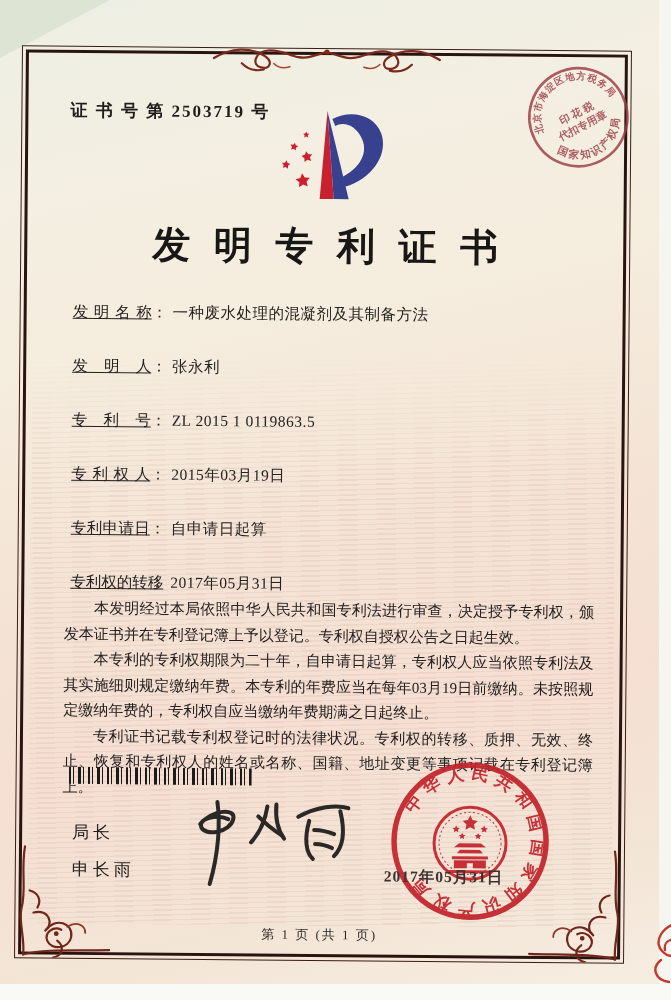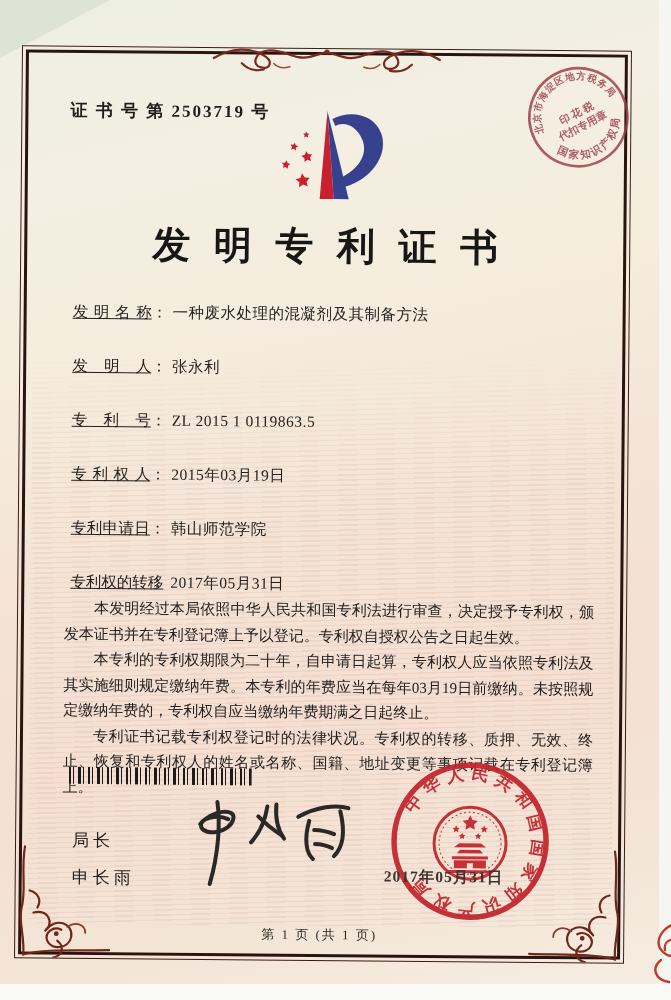--- a/index.html
+++ b/index.html
@@ -31,21 +31,21 @@
   .paragraphs{position:absolute;left:40px;top:543px;width:530px;font-size:15px;
     line-height:25.5px;color:#242020;text-align:justify;}
   .paragraphs p{margin:0;text-indent:2em;}
   .barcode{position:absolute;left:46px;top:714px;width:183px;height:17px;
     background:repeating-linear-gradient(90deg,
       #1b1b1b 0px,#1b1b1b 2px,transparent 2px,transparent 4px,
       #1b1b1b 4px,#1b1b1b 5px,transparent 5px,transparent 9px,
       #1b1b1b 9px,#1b1b1b 12px,transparent 12px,transparent 14px,
       #1b1b1b 14px,#1b1b1b 15px,transparent 15px,transparent 19px);}
   .issuer{position:absolute;left:50px;top:768px;font-size:17px;color:#232020;letter-spacing:4px;}
-  .issuer div{margin-bottom:14px;margin-top:8px;}
+  .issuer div{margin-bottom:14px;}
   .signature{position:absolute;left:150px;top:738px;}
   .big-seal{position:absolute;left:363px;top:700px;opacity:.93;}
   .seal-date{position:absolute;left:362px;top:811px;width:180px;font-size:15.5px;
     letter-spacing:1px;color:#3d3330;font-weight:bold;}
   .footer-page{position:absolute;left:0;bottom:10px;width:100%;text-align:center;
     font-size:13px;letter-spacing:2px;color:#2c2825;}
   .flourish{position:absolute;bottom:-6px;}
   .flourish.bl{left:-6px;}
   .flourish.br{right:-6px;transform:scaleX(-1);}
   .dragon{position:absolute;top:-15px;left:50%;transform:translateX(-50%);}
@@ -112,21 +112,21 @@
       <div class="field-row">
         <span class="flabel">发明人</span><span class="fcolon">：</span><span class="fvalue">张永利</span>
       </div>
       <div class="field-row">
         <span class="flabel">专利号</span><span class="fcolon">：</span><span class="fvalue">ZL 2015 1 0119863.5</span>
       </div>
       <div class="field-row">
         <span class="flabel">专利权人</span><span class="fcolon">：</span><span class="fvalue">2015年03月19日</span>
       </div>
       <div class="field-row">
-        <span class="flabel">专利申请日</span><span class="fcolon">：</span><span class="fvalue">韩山师范学院</span>
+        <span class="flabel">专利申请日</span><span class="fcolon">：</span><span class="fvalue">自申请日起算</span>
       </div>
       <div class="field-row">
         <span class="flabel">专利权的转移</span><span class="fcolon">：</span><span class="fvalue">2017年05月31日</span>
       </div>
     </div>
 
     <div class="paragraphs">
       <p>本发明经过本局依照中华人民共和国专利法进行审查，决定授予专利权，颁发本证书并在专利登记簿上予以登记。专利权自授权公告之日起生效。</p>
       <p>本专利的专利权期限为二十年，自申请日起算，专利权人应当依照专利法及其实施细则规定缴纳年费。本专利的年费应当在每年03月19日前缴纳。未按照规定缴纳年费的，专利权自应当缴纳年费期满之日起终止。</p>
       <p>专利证书记载专利权登记时的法律状况。专利权的转移、质押、无效、终止、恢复和专利权人的姓名或名称、国籍、地址变更等事项记载在专利登记簿上。</p>

